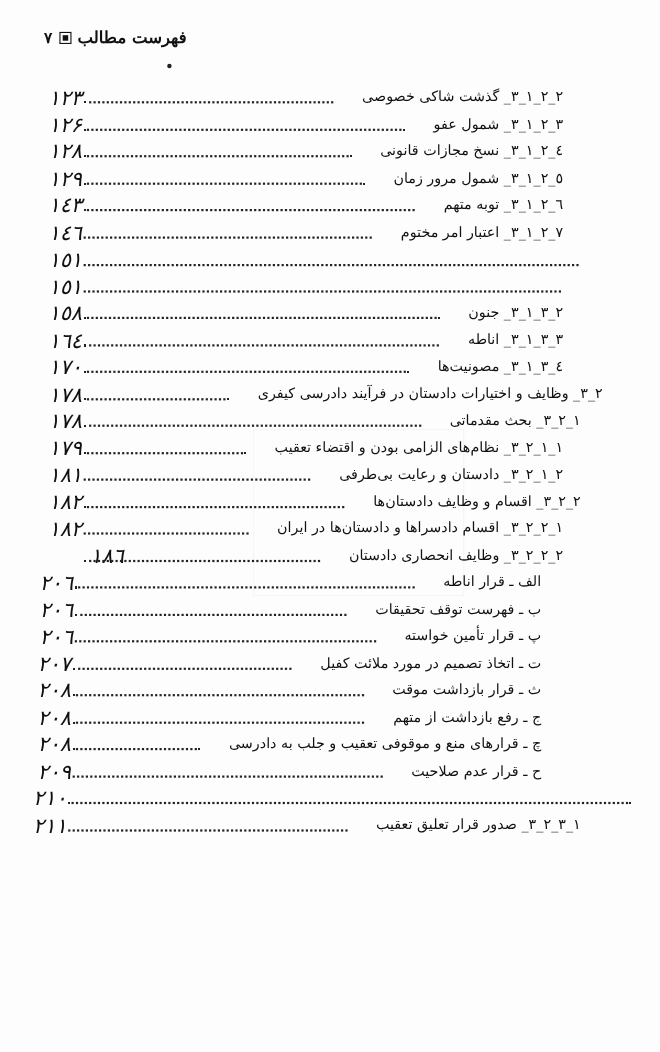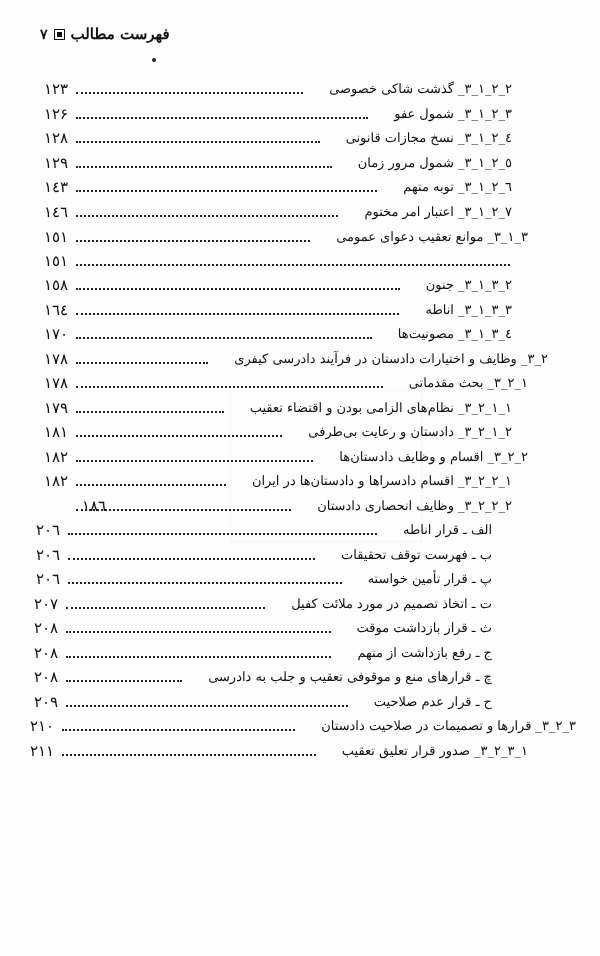--- a/index.html
+++ b/index.html
@@ -10,22 +10,22 @@
                  border: 1px solid #f1f1f1; opacity: 0.6; }
     .header { position: absolute; left: 40px; top: 22px; height: 24px; direction: rtl;
               display: flex; align-items: center; gap: 6px; font-weight: bold; font-size: 15px; }
     .header .sq { display: inline-block; width: 9px; height: 9px; border: 1.5px solid #111;
                   position: relative; }
     .header .sq::after { content: ""; position: absolute; left: 2px; top: 2px; width: 5px; height: 5px; background: #111; }
     .header .pg { font-size: 14px; }
     .dot-mark { position: absolute; left: 152px; top: 58px; width: 4px; height: 4px; background: #222; border-radius: 50%; }
     .toc { position: absolute; left: 0; top: 70px; width: 600px; }
     .row { position: absolute; left: 0; height: 22px; width: 600px; }
-    .row .page-num { position: absolute; top: 0; font-size: 15px; line-height: 22px; direction: rtl;
-                     letter-spacing: 0.5px; }
+    .row .page-num { position: absolute; top: 0; font-size: 19px; line-height: 22px; direction: rtl;
+                     letter-spacing: 0.5px; font-style: italic; }
     .row .entry { position: absolute; top: 0; height: 22px; display: flex; flex-direction: row-reverse;
                   align-items: center; white-space: nowrap; gap: 24px; }
     .row .label { font-size: 13px; line-height: 22px; direction: rtl; }
     .row .leader { flex: 1; border-bottom: 2px dotted #222; height: 0; margin: 8px 2px 0 2px; }
   </style>
 </head>
 <body>
 
 <div class="page">
   <div class="watermark"></div>
@@ -76,21 +76,20 @@
       <div class="row" style="top: 131px;">
         <span class="page-num" style="left: 44px;">۱٤٦</span>
         <div class="entry" style="left: 74px; right: 88px;">
           <span class="label">۷_۲_۱_۳_ اعتبار امر مختوم</span>
           <span class="leader"></span>
         </div>
       </div>
       <div class="row" style="top: 156px;">
         <span class="page-num" style="left: 44px;">۱٥۱</span>
         <div class="entry" style="left: 74px; right: 72px;">
-          <span class="label">۳_۱_۳_ موانع تعقیب دعوای عمومی</span>
           <span class="leader"></span>
         </div>
       </div>
       <div class="row" style="top: 180px;">
         <span class="page-num" style="left: 44px;">۱٥۱</span>
         <div class="entry" style="left: 74px; right: 88px;">
           <span class="leader"></span>
         </div>
       </div>
       <div class="row" style="top: 204px;">
@@ -215,21 +214,20 @@
       <div class="row" style="top: 621px;">
         <span class="page-num" style="left: 34px;">۲۰۹</span>
         <div class="entry" style="left: 64px; right: 108px;">
           <span class="label">ح ـ قرار عدم صلاحیت</span>
           <span class="leader"></span>
         </div>
       </div>
       <div class="row" style="top: 645px; padding-left: 28px;">
         <span class="page-num" style="left: 30px;">۲۱۰</span>
         <div class="entry" style="left: 60px; right: 52px;">
-          <span class="label">۳_۲_۳_ قرارها و تصمیمات در صلاحیت دادستان</span>
           <span class="leader"></span>
         </div>
       </div>
       <div class="row" style="top: 670px;">
         <span class="page-num" style="left: 30px;">۲۱۱</span>
         <div class="entry" style="left: 60px; right: 72px;">
           <span class="label">۱_۳_۲_۳_ صدور قرار تعلیق تعقیب</span>
           <span class="leader"></span>
         </div>
       </div>

